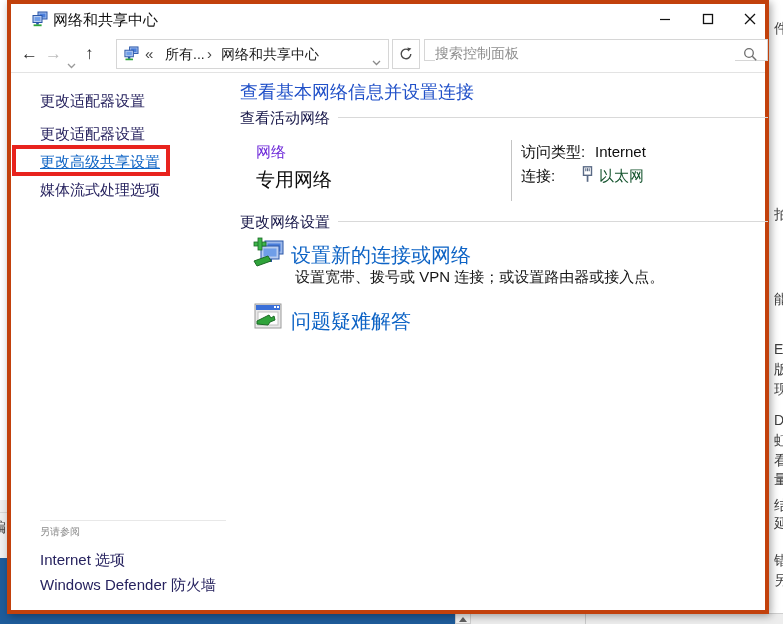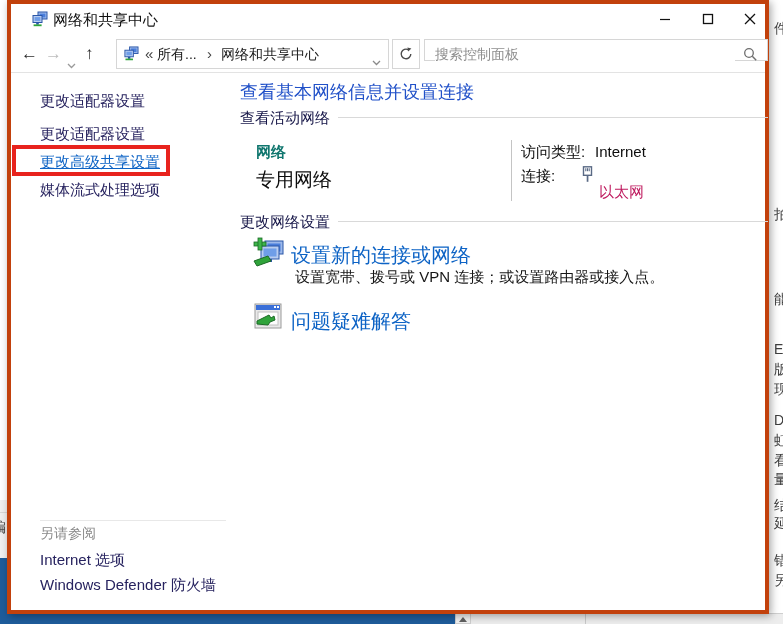--- a/index.html
+++ b/index.html
@@ -36,47 +36,47 @@
   
   .toolbar { position:absolute; left:0; top:31px; width:100%; height:38px; background:#fff; border-bottom:1px solid #e3e3e3; }
   .navglyph { position:absolute; top:6px; font-size:17px; line-height:26px; }
   .g-back { left:10px; color:#2b2b2b; }
   .g-fwd  { left:34px; color:#bdbdbd; }
   .g-hist { left:56px; top:16px; }
   .g-up   { left:74px; color:#2b2b2b; }
   .addrbox { position:absolute; left:105px; top:4px; width:273px; height:30px; border:1px solid #d6d6d6; background:#fff; }
   .addrbox .ico { position:absolute; left:6px; top:6px; }
   .addrbox .ovf { position:absolute; left:28px; top:5px; font-size:15px; color:#444; }
-  .addrbox .crumb1 { position:absolute; left:40px; top:6px; font-size:14px; color:#1a1a1a; }
+  .addrbox .crumb1 { position:absolute; left:48px; top:6px; font-size:14px; color:#1a1a1a; }
   .addrbox .sep { position:absolute; left:90px; top:5px; font-size:15px; color:#444; }
   .addrbox .crumb2 { position:absolute; left:104px; top:6px; font-size:14px; color:#1a1a1a; white-space:nowrap; }
   .addrbox .chev { position:absolute; right:7px; top:12px; }
   .refreshbox { position:absolute; left:381px; top:4px; width:28px; height:30px; border:1px solid #d6d6d6; background:#fff; display:flex; align-items:center; justify-content:center; }
-  .searchbox { position:absolute; left:413px; top:4px; width:344px; height:22px; border:1px solid #d6d6d6; background:#fff; }
+  .searchbox { position:absolute; left:413px; top:4px; width:344px; height:22px; border:1px solid #d6d6d6; background:#fff;font-family:Liberation Mono, monospace; }
   .searchbox input { position:absolute; left:10px; top:1px; width:300px; height:26px; border:none; outline:none; font-size:14px; color:#1a1a1a; font-family:inherit; }
   .searchbox input::placeholder { color:#8f8f8f; opacity:1; }
   .searchbox .mag { position:absolute; right:9px; top:7px; }
 
   
   .side-link { position:absolute; left:29px; font-size:15px; color:#27235f; white-space:nowrap; cursor:pointer; }
   .side-link.active { color:#0d63c5; text-decoration:underline; }
   .annotation { position:absolute; left:1px; top:141px; width:158px; height:31px; border:4px solid #e8231d; z-index:5; }
   .see-divider { position:absolute; left:29px; top:516px; width:186px; height:1px; background:#e8e8e8; }
-  .see-header { position:absolute; left:29px; top:521px; font-size:14px; color:#8b8b8b; }
+  .see-header { position:absolute; left:29px; top:521px; font-size:10px; color:#8b8b8b; }
 
   
   .h1 { position:absolute; left:229px; top:76px; font-size:18px; color:#2050c8; white-space:nowrap; }
   .sec-title { position:absolute; left:229px; font-size:15px; color:#151547; white-space:nowrap; }
   .sec-line { position:absolute; height:1px; background:#d9d9d9; }
-  .net-name { position:absolute; left:245px; top:139px; font-size:15px; font-weight:bold; color:#0f766e; }
+  .net-name { position:absolute; left:245px; top:139px; font-size:15px; font-weight:normal; color:#6d28d9; }
   .net-type { position:absolute; left:245px; top:163px; font-size:19px; color:#0d0d0d; }
   .vdiv { position:absolute; left:500px; top:136px; width:1px; height:61px; background:#c4c4c4; }
   .kv-label { position:absolute; left:510px; font-size:15px; color:#0d0d0d; }
   .kv-value { position:absolute; font-size:15px; color:#0d0d0d; }
-  .link { color:#be185d; cursor:pointer;margin-top:16px; }
+  .link { color:#14532d; cursor:pointer; }
   .task-title { position:absolute; left:280px; font-size:20px; color:#0d63c5; cursor:pointer; white-space:nowrap; }
   .task-desc { position:absolute; left:284px; font-size:15px; color:#161616; white-space:nowrap; }
   .task-icon { position:absolute; }
 </style>
 </head>
 <body>
 
 <div class="screen">
 
   <div class="bg-left">

